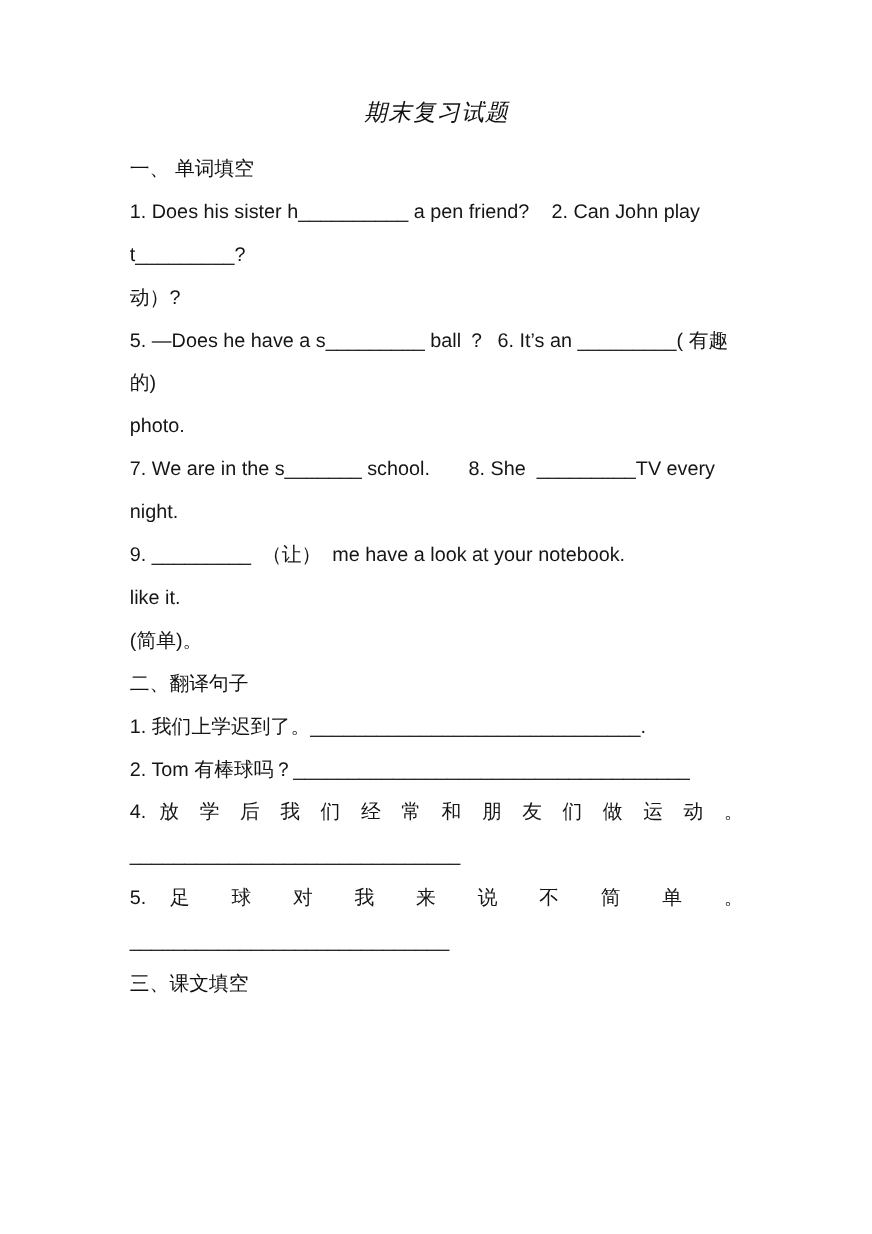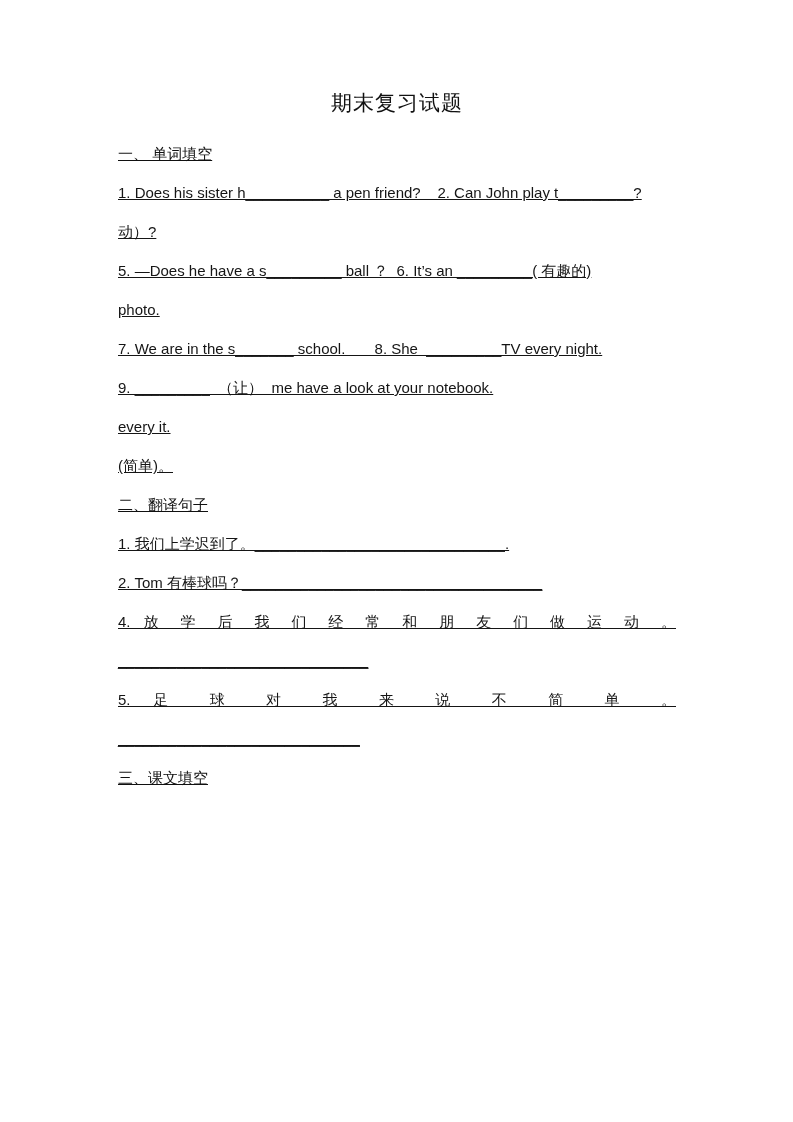--- a/index.html
+++ b/index.html
@@ -19,28 +19,28 @@
     padding: 88px 117px 0 118px;
     overflow: hidden;
   }
   .doc-title {
     text-align: center;
     font-size: 21px;
     line-height: 30px;
     letter-spacing: 1px;
     margin-bottom: 16px;
     color: #111111;
+    font-style: italic;
   }
   .line {
-    font-size: 15px;
+    font-size: 18px;
     line-height: 39px;
     min-height: 39px;
     white-space: pre-wrap;
     color: #151515;
-    text-decoration: underline;
   }
   .line.justify {
     white-space: normal;
     text-align: justify;
     text-align-last: justify;
   }
   .line.heading {
     color: #101010;
   }
 </style>
@@ -51,21 +51,21 @@
 
   <div class="doc-title">期末复习试题</div>
 
   <div class="line heading">一、 单词填空</div>
   <div class="line">1. Does his sister h__________ a pen friend?    2. Can John play t_________?</div>
   <div class="line">动）?</div>
   <div class="line">5. —Does he have a s_________ ball ？  6. It’s an _________( 有趣的)</div>
   <div class="line">photo.</div>
   <div class="line">7. We are in the s_______ school.       8. She  _________TV every night.</div>
   <div class="line">9. _________  （让）  me have a look at your notebook.</div>
-  <div class="line">every it.</div>
+  <div class="line">like it.</div>
   <div class="line">(简单)。</div>
 
   <div class="line heading">二、翻译句子</div>
   <div class="line">1. 我们上学迟到了。______________________________.</div>
   <div class="line">2. Tom 有棒球吗？____________________________________</div>
   <div class="line justify">4. 放 学 后 我 们 经 常 和 朋 友 们 做 运 动 。</div>
   <div class="line">______________________________</div>
   <div class="line justify">5. 足 球 对 我 来 说 不 简 单 。</div>
   <div class="line">_____________________________</div>
 

